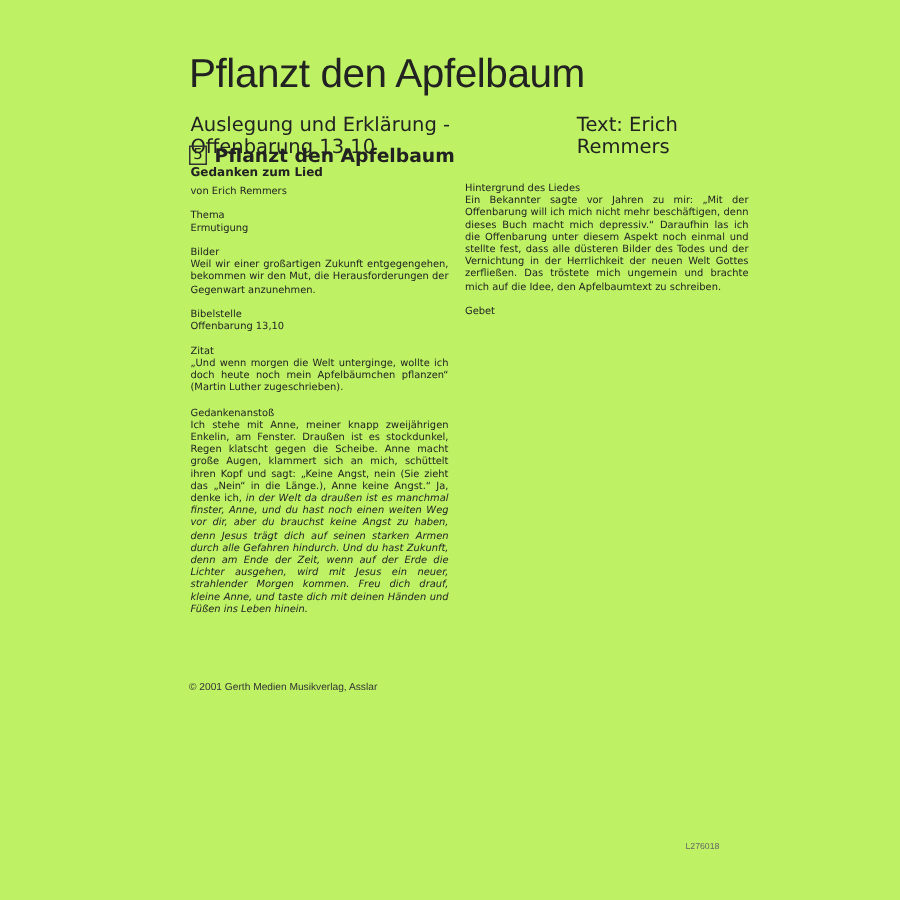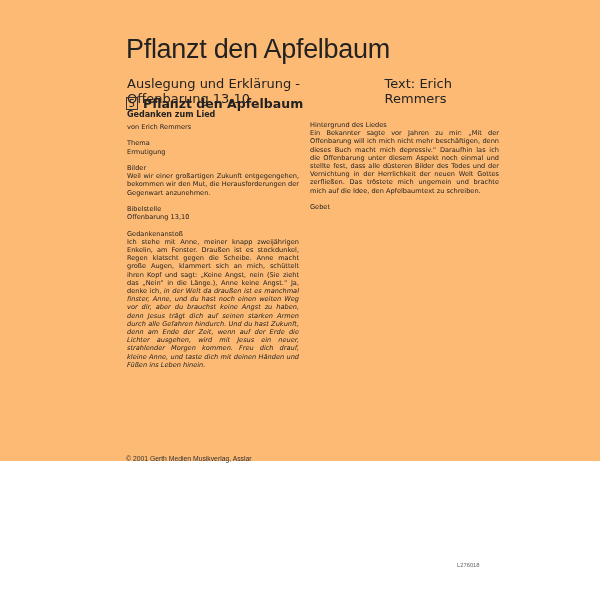--- a/index.html
+++ b/index.html
@@ -1,17 +1,17 @@
 <!DOCTYPE html>
 <html><head>
   <meta charset="utf-8">
   <style>
     html, body { margin: 0; padding: 0; background: #ffffff; }
     body { width: 600px; height: 600px; position: relative; overflow: hidden; color: #1a1a1a; }
-    .page { position: absolute; left: 0; top: 0; width: 600px; height: 461px; background: #fdba74; }
+    .page { position: absolute; left: 0; top: 0; width: 600px; height: 600px; background: #bef264; }
     .title {
       position: absolute; left: 126px; top: 34px;
       font-family: "Liberation Sans", sans-serif; font-size: 27px; font-weight: 400;
       color: #222; letter-spacing: -0.3px; white-space: nowrap;
     }
     .subheader {
       position: absolute; left: 127px; top: 76px; width: 372px;
       font-family: "DejaVu Sans", sans-serif; font-size: 13px; color: #222;
       display: flex; justify-content: space-between;
     }
@@ -72,20 +72,24 @@
     </div>
     <div class="sect">
       <div class="h">Bilder</div>
       <p>Weil wir einer großartigen Zukunft entgegengehen, bekommen wir den Mut, die Herausforderungen der Gegenwart anzunehmen.</p>
     </div>
     <div class="sect">
       <div class="h">Bibelstelle</div>
       <p>Offenbarung 13,10</p>
     </div>
     <div class="sect">
+      <div class="h">Zitat</div>
+      <p>„Und wenn morgen die Welt unterginge, wollte ich doch heute noch mein Apfelbäumchen pflanzen“ (Martin Luther zugeschrieben).</p>
+    </div>
+    <div class="sect">
       <div class="h">Gedankenanstoß</div>
       <p><span>Ich stehe mit Anne, meiner knapp zweijährigen Enkelin, am Fenster. Draußen ist es stockdunkel, Regen klatscht gegen die Scheibe. Anne macht große Augen, klammert sich an mich, schüttelt ihren Kopf und sagt: „Keine Angst, nein (Sie zieht das „Nein“ in die Länge.), Anne keine Angst.“ Ja, denke ich, </span><span class="ital">in der Welt da draußen ist es manchmal finster, Anne, und du hast noch einen weiten Weg vor dir, aber du brauchst keine Angst zu haben, denn Jesus trägt dich auf seinen starken Armen durch alle Gefahren hindurch. Und du hast Zukunft, denn am Ende der Zeit, wenn auf der Erde die Lichter ausgehen, wird mit Jesus ein neuer, strahlender Morgen kommen. Freu dich drauf, kleine Anne, und taste dich mit deinen Händen und Füßen ins Leben hinein.</span></p>
     </div>
   </div>
 
   <div class="col col-right">
     <div class="sect">
       <div class="h">Hintergrund des Liedes</div>
       <p>Ein Bekannter sagte vor Jahren zu mir: „Mit der Offenbarung will ich mich nicht mehr beschäftigen, denn dieses Buch macht mich depressiv.“ Daraufhin las ich die Offenbarung unter diesem Aspekt noch einmal und stellte fest, dass alle düsteren Bilder des Todes und der Vernichtung in der Herrlichkeit der neuen Welt Gottes zerfließen. Das tröstete mich ungemein und brachte mich auf die Idee, den Apfelbaumtext zu schreiben.</p>
     </div>

